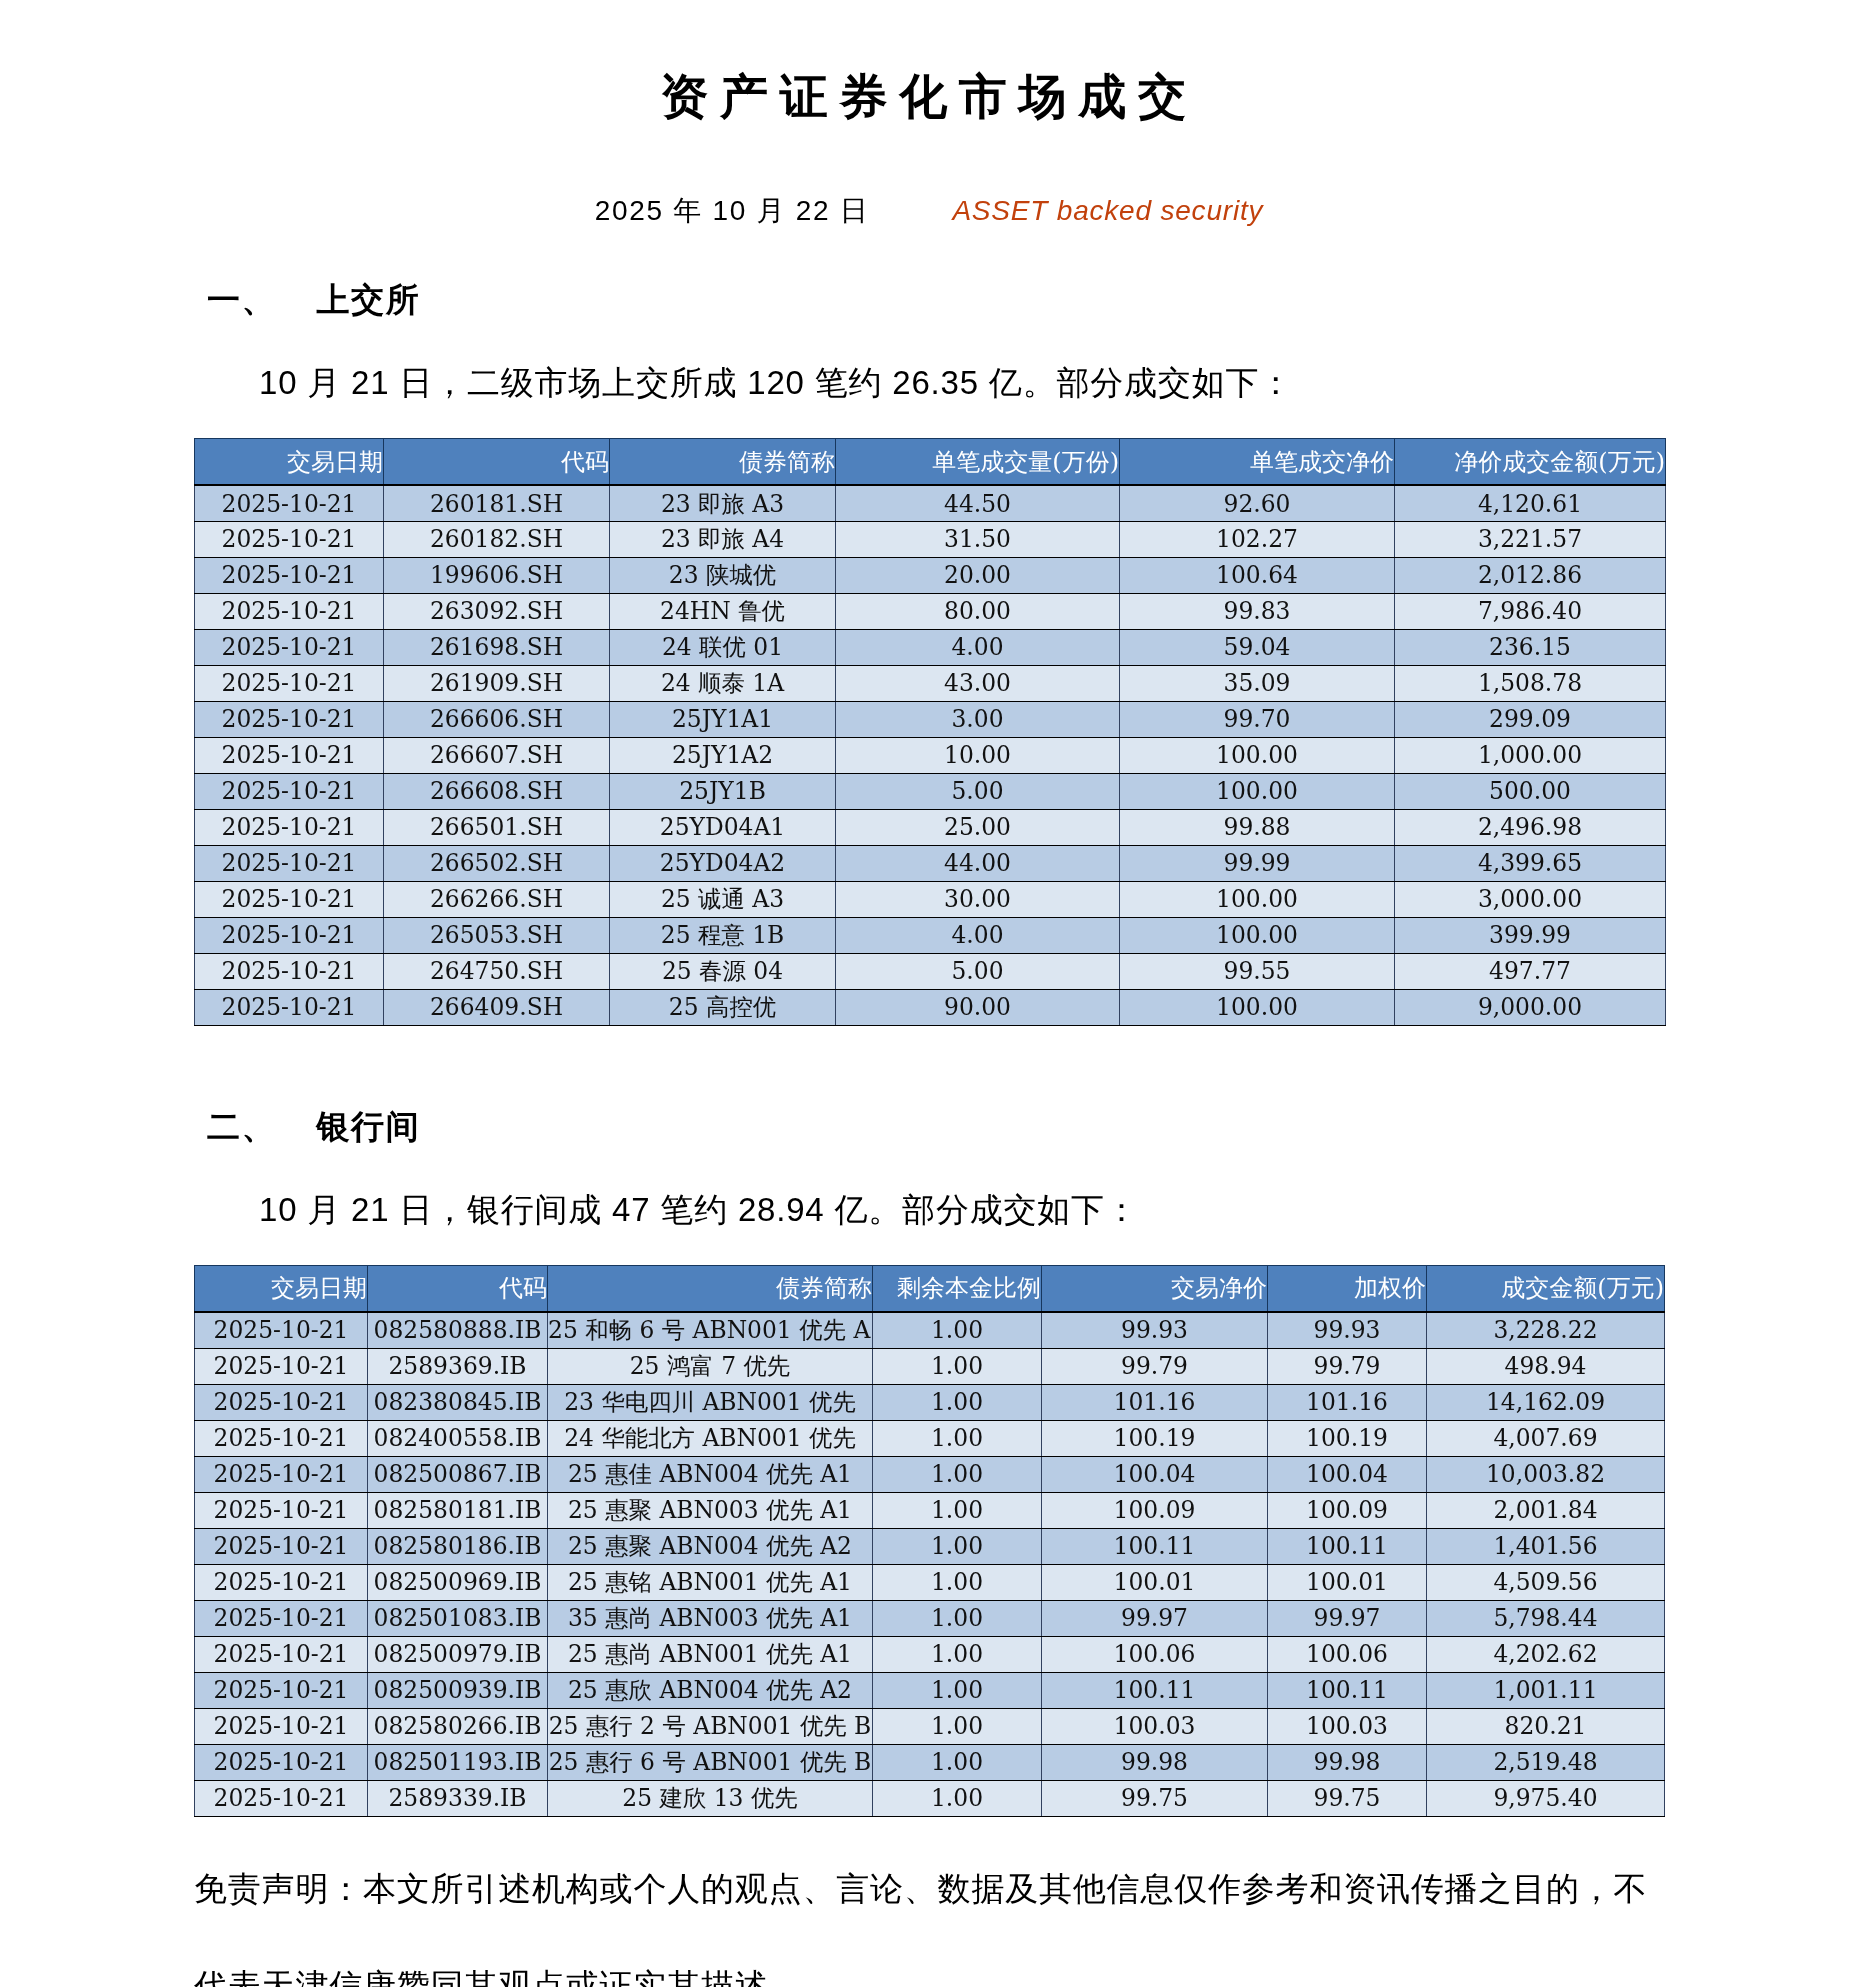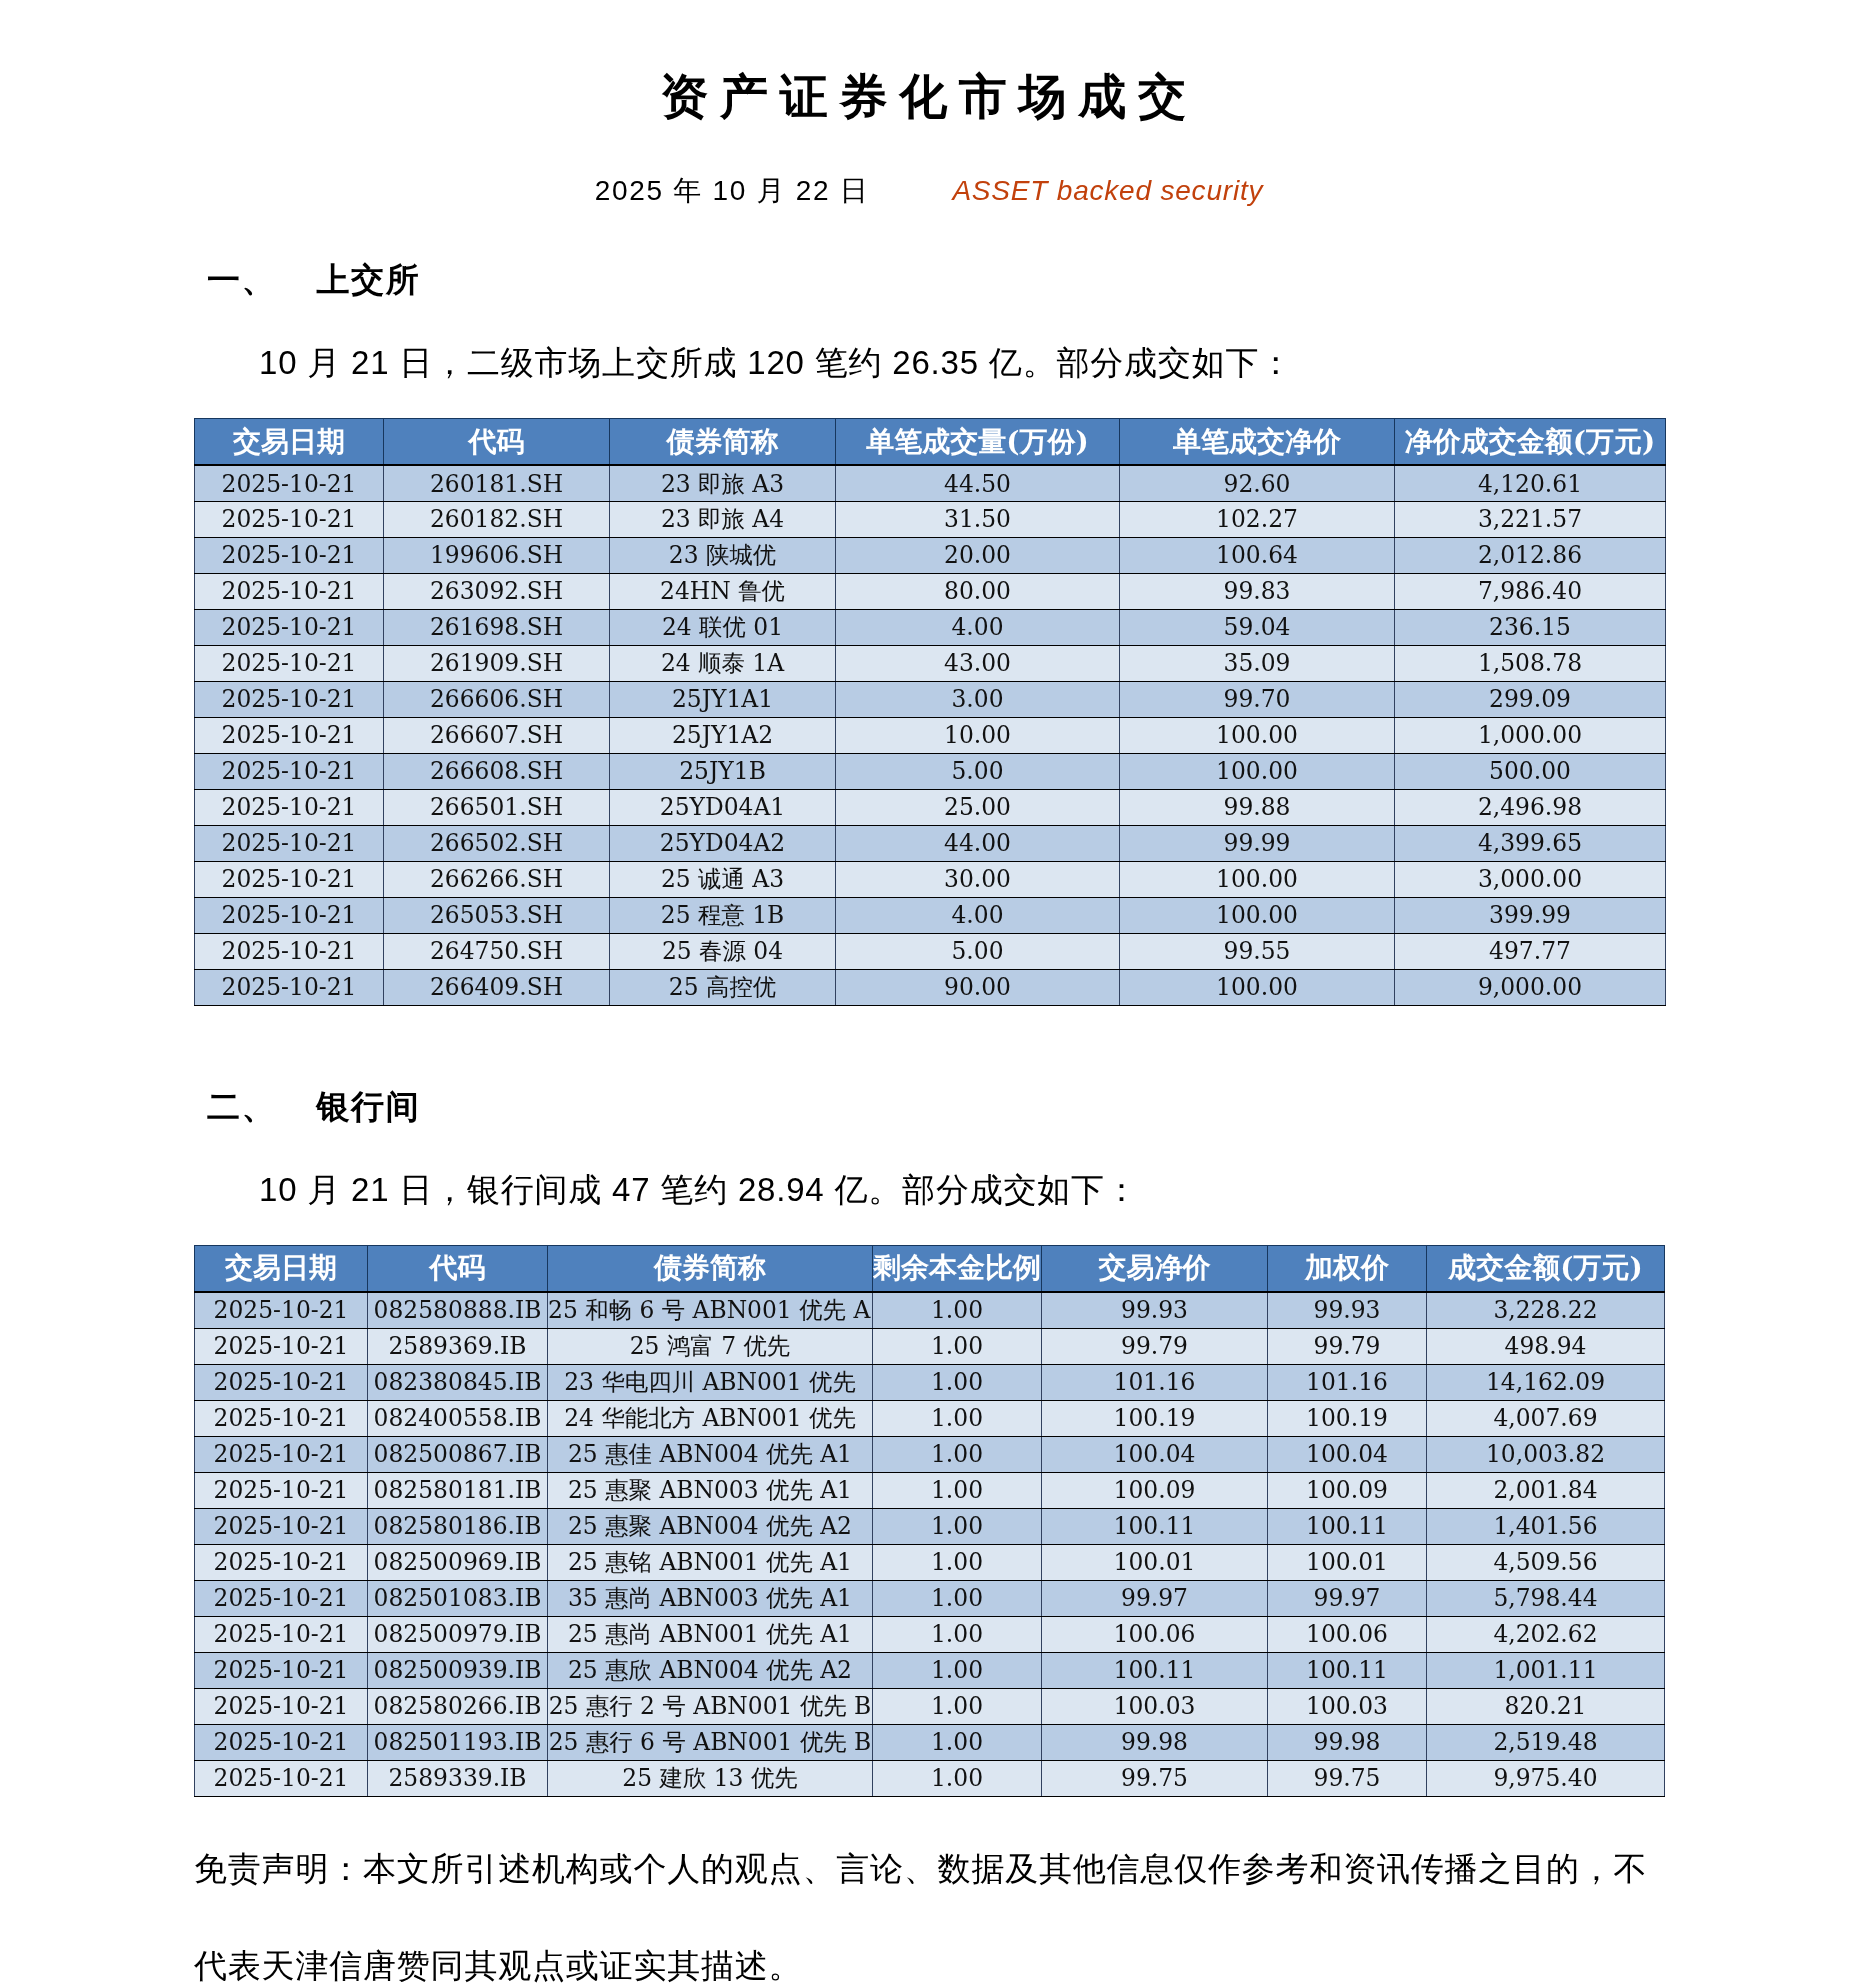--- a/index.html
+++ b/index.html
@@ -19,21 +19,21 @@
   }
   h1.doc-title {
     text-align: center;
     font-size: 48px;
     font-weight: 700;
     letter-spacing: 11.7px;
     color: #000000;
     line-height: 1.3;
   }
   .subtitle-row {
-    margin-top: 44px;
+    margin-top: 64px;
     display: flex;
     justify-content: center;
     align-items: baseline;
     gap: 83px;
     font-size: 28px;
   }
   .subtitle-row .date {
     font-family: "Liberation Sans", "DejaVu Sans", sans-serif;
     letter-spacing: 1.7px;
   }
@@ -63,26 +63,26 @@
     margin-top: 35px;
     width: 1470px;
     border-collapse: collapse;
     table-layout: fixed;
     border: 1.7px solid #000000;
     font-family: "DejaVu Serif", "Liberation Serif", serif;
   }
   table.data-table th {
     background: var(--header-bg, #4f81bd);
     color: var(--header-text, #ffffff);
-    font-size: 28px;
-    font-weight: 700;
+    font-size: 24px;
+    font-weight: 400;
     height: 47px;
     border: 1.7px solid #17375e;
     border-bottom: 2.5px solid #000000;
-    text-align: center;
+    text-align: right;
     vertical-align: middle;
     white-space: nowrap;
     overflow: hidden;
   }
   table.data-table td {
     font-size: 23.4px;
     height: 36px;
     border: 1.7px solid #000000;
     border-left: 1.7px solid #31415f;
     border-right: 1.7px solid #31415f;

